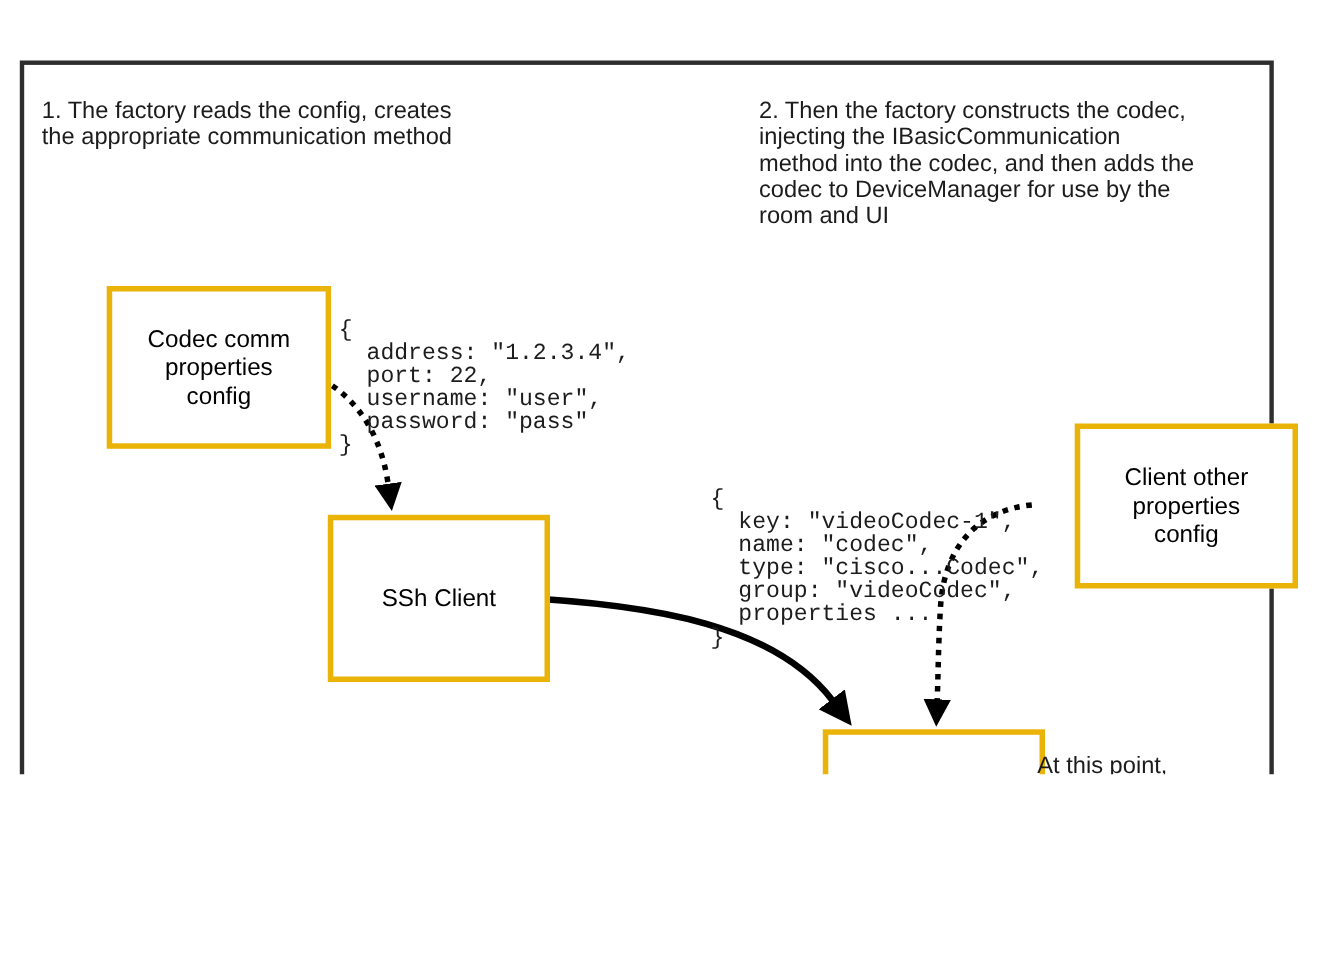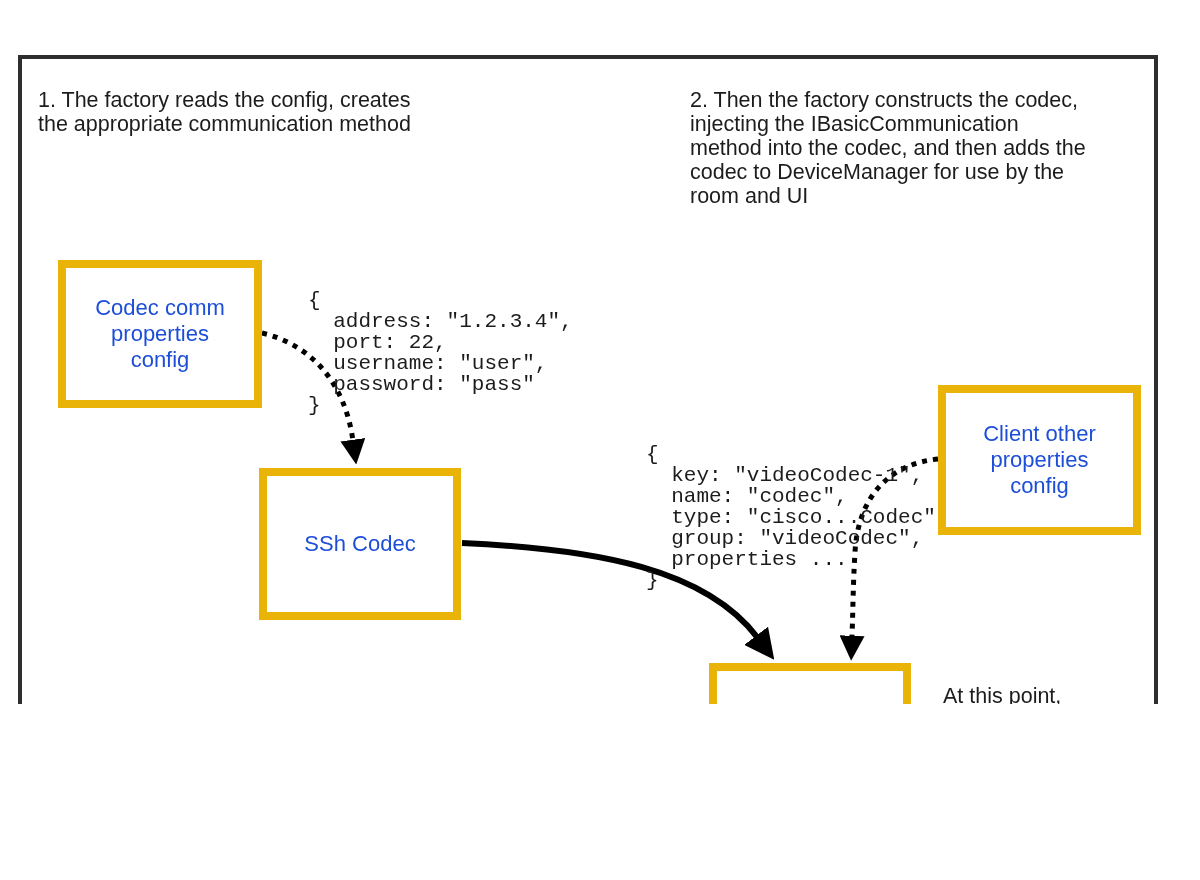--- a/index.html
+++ b/index.html
@@ -36,31 +36,32 @@
   }
   .note {
     position: absolute;
     font-size: 21.5px;
     line-height: 24px;
     white-space: pre-line;
     color: #1c1c1c;
   }
   .node-box {
     position: absolute;
-    border: 8px solid #eab308;
+    border: 5px solid #eab308;
     box-sizing: border-box;
     background: #ffffff;
     display: flex;
     align-items: center;
     justify-content: center;
     text-align: center;
     font-size: 22px;
     line-height: 26px;
     white-space: pre-line;
-    color: #1d4ed8;
+    color: #000000;
+    margin-left: 39px;
   }
   .code-block {
     position: absolute;
     margin: 0;
     font-family: "Liberation Mono", monospace;
     font-size: 21px;
     line-height: 21px;
     white-space: pre;
     color: #1c1c1c;
     background: transparent;
@@ -109,21 +110,21 @@
   </div>
 
   <pre class="code-block" id="code-comm">{
   address: "1.2.3.4",
   port: 22,
   username: "user",
   password: "pass"
 }</pre>
 
   <div class="node-box" id="box-ssh-client">
-    <span>SSh Codec</span>
+    <span>SSh Client</span>
   </div>
 
   <pre class="code-block" id="code-codec">{
   key: "videoCodec-1",
   name: "codec",
   type: "cisco...Codec",
   group: "videoCodec",
   properties ...
 }</pre>
 

